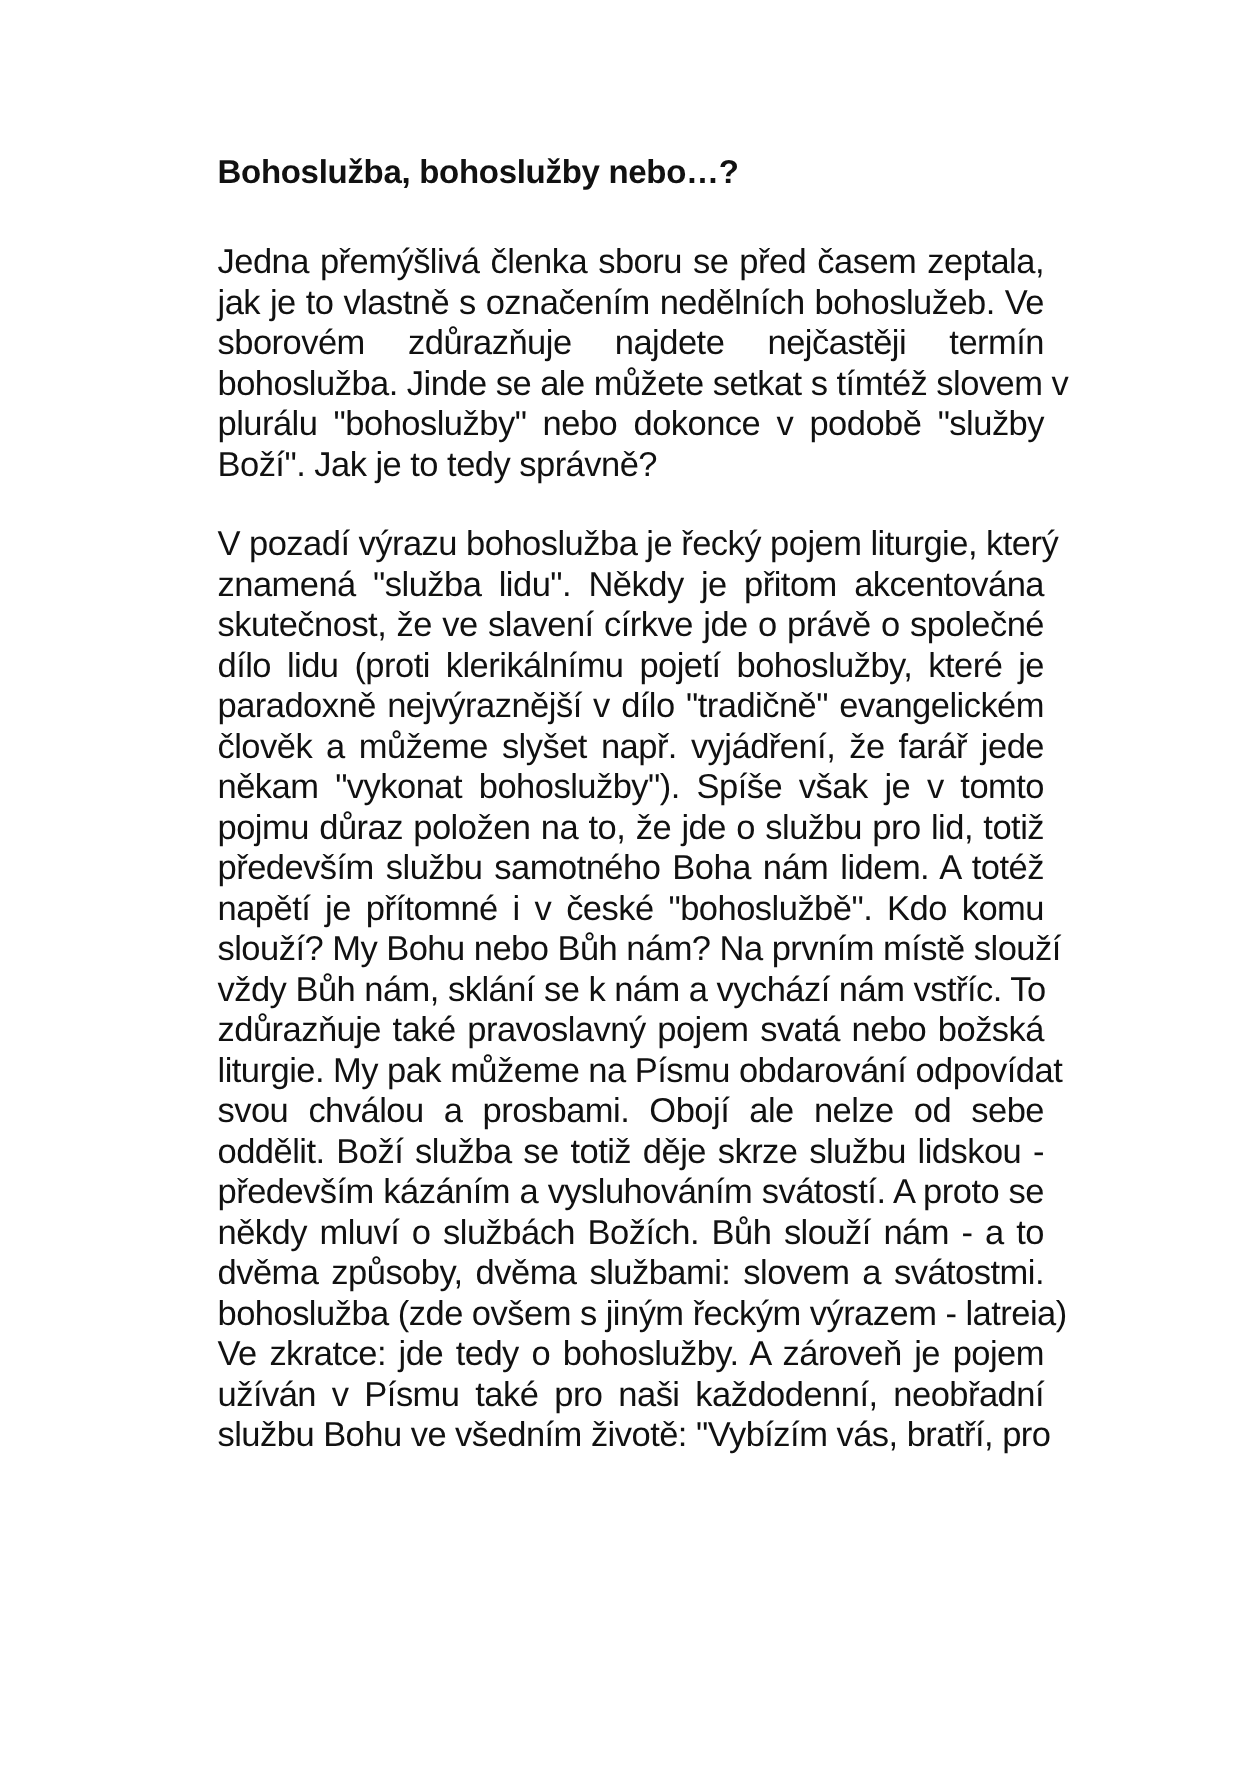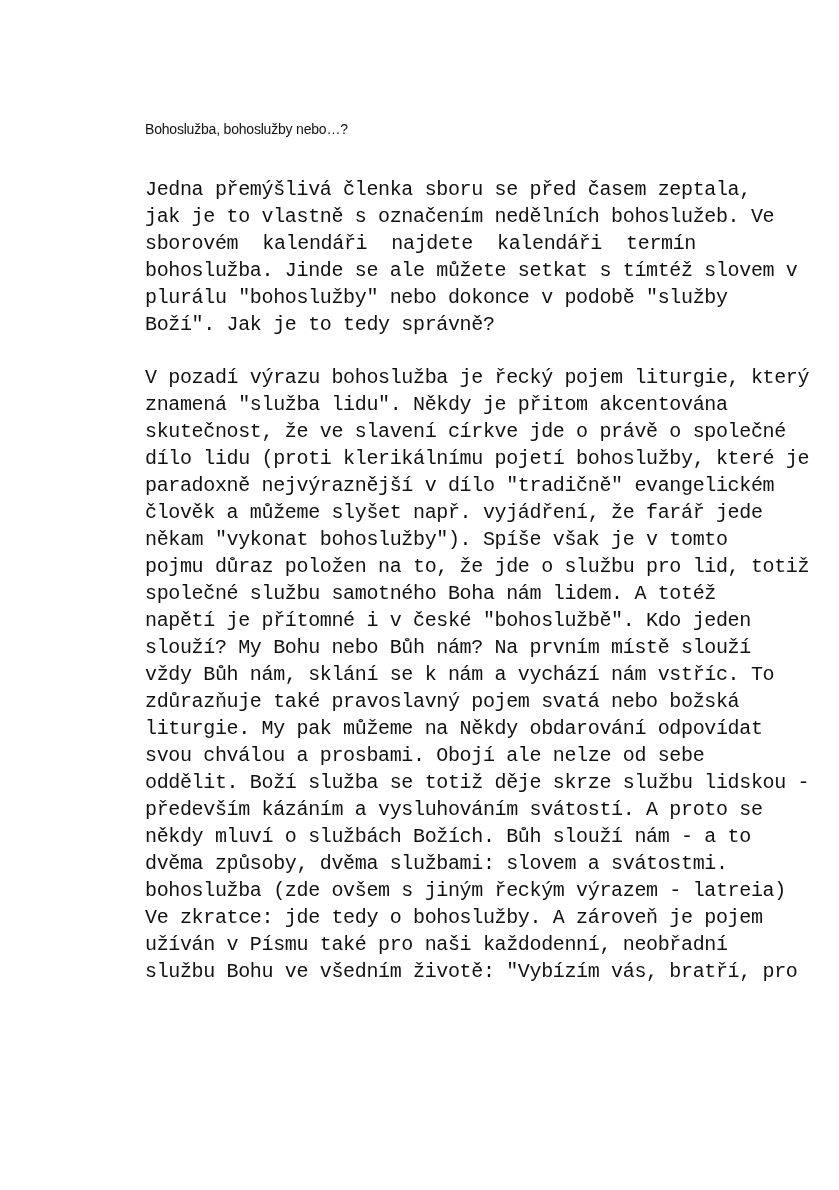--- a/index.html
+++ b/index.html
@@ -2,60 +2,59 @@
 <html><head>
   <meta charset="utf-8">
   <style>
     html, body { margin: 0; padding: 0; background: #ffffff; }
     body { width: 839px; height: 1190px; position: relative; overflow: hidden; }
     .page {
       position: absolute; left: 145px; top: 100px; width: 551px;
       font-family: "Liberation Sans", sans-serif; color: #111111;
     }
     .title {
-      font-weight: normal; font-size: 14px; line-height: 27px; margin: 16px 0 33px 0;
+      font-weight: bold; font-size: 22px; line-height: 27px; margin: 1px 0 33px 0;
       letter-spacing: -0.2px;
     }
     .para { margin: 0 0 26px 0; }
     .line {
-      display: block; font-size: 20px; line-height: 27px; height: 27px;
+      display: block; font-size: 23px; line-height: 27px; height: 27px;
       text-align: justify; text-align-last: justify; white-space: nowrap;
       letter-spacing: -0.35px;
-      font-family: Liberation Mono, monospace;
     }
     .line.last { text-align-last: left; }
   </style>
 </head>
 <body>
 
 <div class="page">
   <div class="title">Bohoslužba, bohoslužby nebo…?</div>
   <div class="para" id="p0">
       <span class="line">Jedna přemýšlivá členka sboru se před časem zeptala,</span>
       <span class="line">jak je to vlastně s označením nedělních bohoslužeb. Ve</span>
-      <span class="line">sborovém kalendáři najdete kalendáři termín</span>
+      <span class="line">sborovém zdůrazňuje najdete nejčastěji termín</span>
       <span class="line">bohoslužba. Jinde se ale můžete setkat s tímtéž slovem v</span>
       <span class="line">plurálu "bohoslužby" nebo dokonce v podobě "služby</span>
       <span class="line last">Boží". Jak je to tedy správně?</span>
     </div>
   <div class="para" id="p1">
       <span class="line">V pozadí výrazu bohoslužba je řecký pojem liturgie, který</span>
       <span class="line">znamená "služba lidu". Někdy je přitom akcentována</span>
       <span class="line">skutečnost, že ve slavení církve jde o právě o společné</span>
       <span class="line">dílo lidu (proti klerikálnímu pojetí bohoslužby, které je</span>
       <span class="line">paradoxně nejvýraznější v dílo "tradičně" evangelickém</span>
       <span class="line">člověk a můžeme slyšet např. vyjádření, že farář jede</span>
       <span class="line">někam "vykonat bohoslužby"). Spíše však je v tomto</span>
       <span class="line">pojmu důraz položen na to, že jde o službu pro lid, totiž</span>
-      <span class="line">společné službu samotného Boha nám lidem. A totéž</span>
-      <span class="line">napětí je přítomné i v české "bohoslužbě". Kdo jeden</span>
+      <span class="line">především službu samotného Boha nám lidem. A totéž</span>
+      <span class="line">napětí je přítomné i v české "bohoslužbě". Kdo komu</span>
       <span class="line">slouží? My Bohu nebo Bůh nám? Na prvním místě slouží</span>
       <span class="line">vždy Bůh nám, sklání se k nám a vychází nám vstříc. To</span>
       <span class="line">zdůrazňuje také pravoslavný pojem svatá nebo božská</span>
-      <span class="line">liturgie. My pak můžeme na Někdy obdarování odpovídat</span>
+      <span class="line">liturgie. My pak můžeme na Písmu obdarování odpovídat</span>
       <span class="line">svou chválou a prosbami. Obojí ale nelze od sebe</span>
       <span class="line">oddělit. Boží služba se totiž děje skrze službu lidskou -</span>
       <span class="line">především kázáním a vysluhováním svátostí. A proto se</span>
       <span class="line">někdy mluví o službách Božích. Bůh slouží nám - a to</span>
       <span class="line">dvěma způsoby, dvěma službami: slovem a svátostmi.</span>
       <span class="line">bohoslužba (zde ovšem s jiným řeckým výrazem - latreia)</span>
       <span class="line">Ve zkratce: jde tedy o bohoslužby. A zároveň je pojem</span>
       <span class="line">užíván v Písmu také pro naši každodenní, neobřadní</span>
       <span class="line">službu Bohu ve všedním životě: "Vybízím vás, bratří, pro</span>
     </div>

